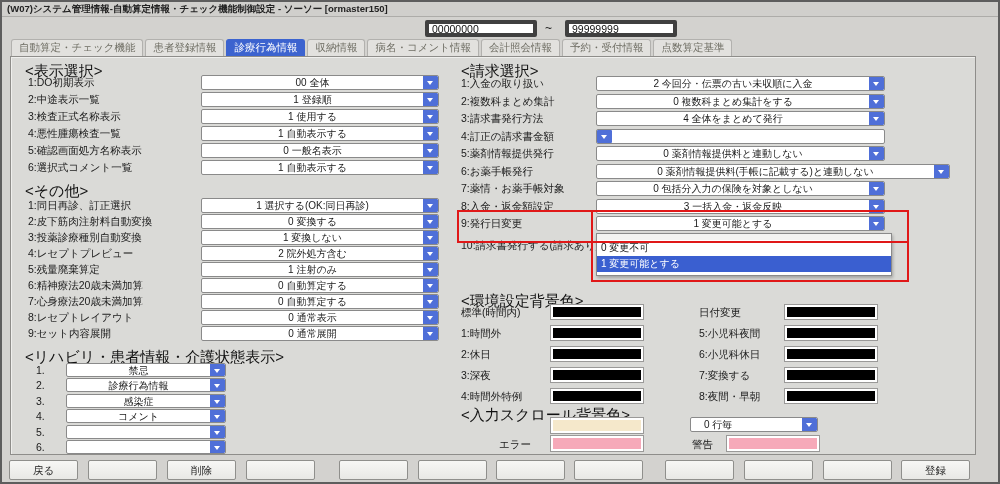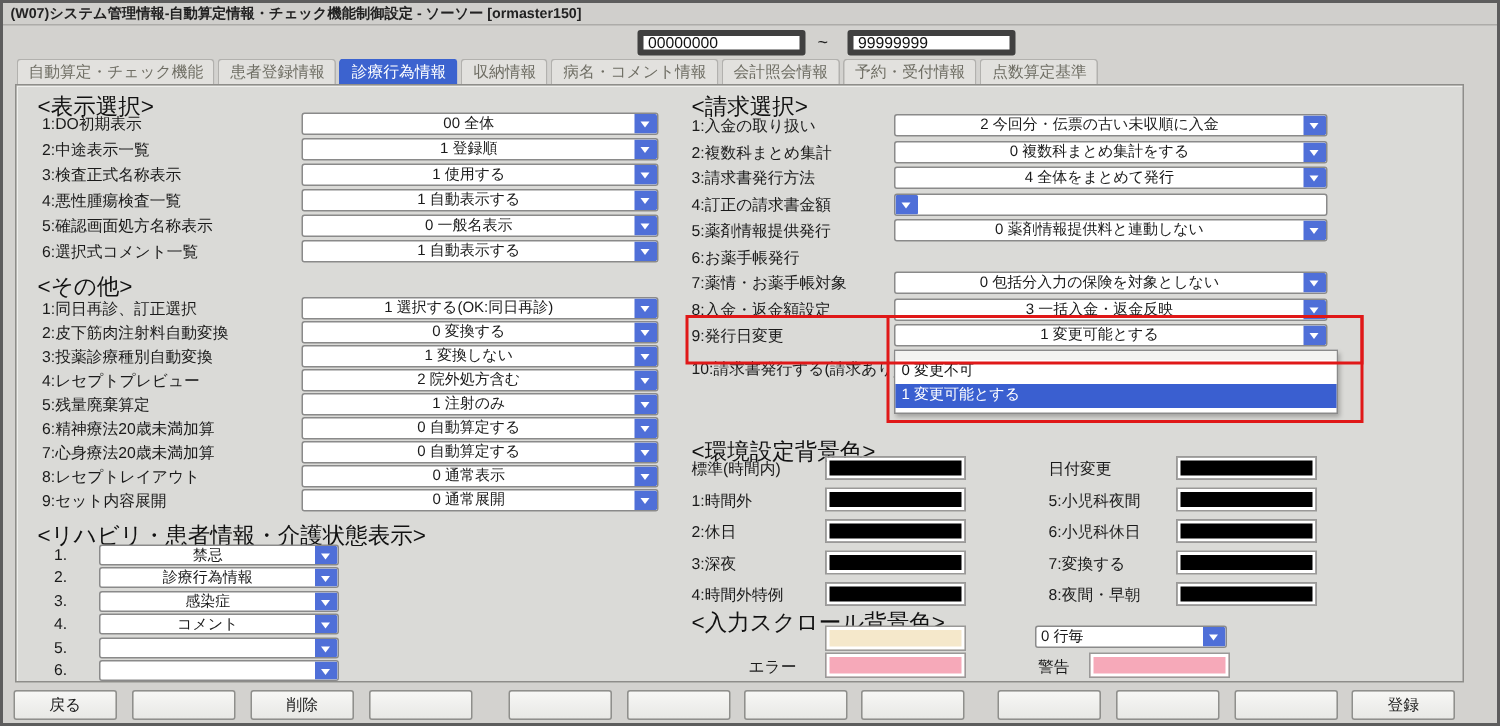--- a/index.html
+++ b/index.html
@@ -20,21 +20,21 @@
   .panel{position:absolute;left:8px;top:54px;width:966px;height:399px;background:#dadad7;
     border:1px solid #8e8d8a;box-shadow:inset 1px 1px 0 #efefed;box-sizing:border-box;}
   .sech{position:absolute;white-space:nowrap;font-size:15px;color:#111;}
   .row{position:absolute;left:0;right:0;height:16px;text-align:center;}
   .lbl{position:absolute;top:1px;white-space:nowrap;}
   .lx1{left:17px;} .lx2{left:450px;} .lx3{left:25px;}
   .cbx{position:absolute;top:0;height:15px;display:flex;background:#fff;border:1px solid #8a8a8a;
     border-radius:2px;box-sizing:border-box;overflow:hidden;}
   .cx1{left:190px;width:238px;} .cx2{left:585px;width:289px;} .cx2.wide{width:354px;}
   .cx3{left:55px;width:160px;height:14px;}
-  .cbx .v{flex:1;padding:0 3px;font-size:10px;line-height:13px;white-space:nowrap;overflow:hidden;}
+  .cbx .v{flex:1;padding:0 13px;font-size:10px;line-height:13px;white-space:nowrap;overflow:hidden;}
   .cbx .a{width:15px;background:#4f6fd8;border-radius:0 1px 1px 0;position:relative;flex:none;}
   .cbx .a::after{content:"";position:absolute;left:4px;top:5px;border:3px solid transparent;border-top:4px solid #fff;}
   .ddlist{position:absolute;left:585px;top:176px;width:296px;height:43px;background:#fff;
     border:1px solid #8a8a8a;box-shadow:1px 2px 3px rgba(0,0,0,.25);box-sizing:border-box;z-index:5;}
   .ddpad{height:6px;background:#f3f3f1;}
   .dditem{height:16px;line-height:16px;padding:0 4px;font-size:10px;white-space:nowrap;background:#fff;color:#111;}
   .dditem.sel{background:#3a5fd0;color:#fff;}
   .redbox{position:absolute;border:2px solid #e01818;box-sizing:border-box;z-index:6;pointer-events:none;background:transparent;}
   .rb1{left:446px;top:153px;width:452px;height:33px;}
   .rb2{left:580px;top:153px;width:318px;height:72px;}
@@ -255,20 +255,24 @@
     </div>
     <div class="row" style="top:89px">
       <span class="lbl lx2">5:薬剤情報提供発行</span>
       <div class="cbx cx2">
         <span class="v">0 薬剤情報提供料と連動しない</span>
         <span class="a"></span>
       </div>
     </div>
     <div class="row" style="top:107px">
       <span class="lbl lx2">6:お薬手帳発行</span>
+      <div class="cbx cx2 wide">
+        <span class="v">0 薬剤情報提供料(手帳に記載する)と連動しない</span>
+        <span class="a"></span>
+      </div>
     </div>
     <div class="row" style="top:124px">
       <span class="lbl lx2">7:薬情・お薬手帳対象</span>
       <div class="cbx cx2">
         <span class="v">0 包括分入力の保険を対象としない</span>
         <span class="a"></span>
       </div>
     </div>
     <div class="row" style="top:142px">
       <span class="lbl lx2">8:入金・返金額設定</span>

